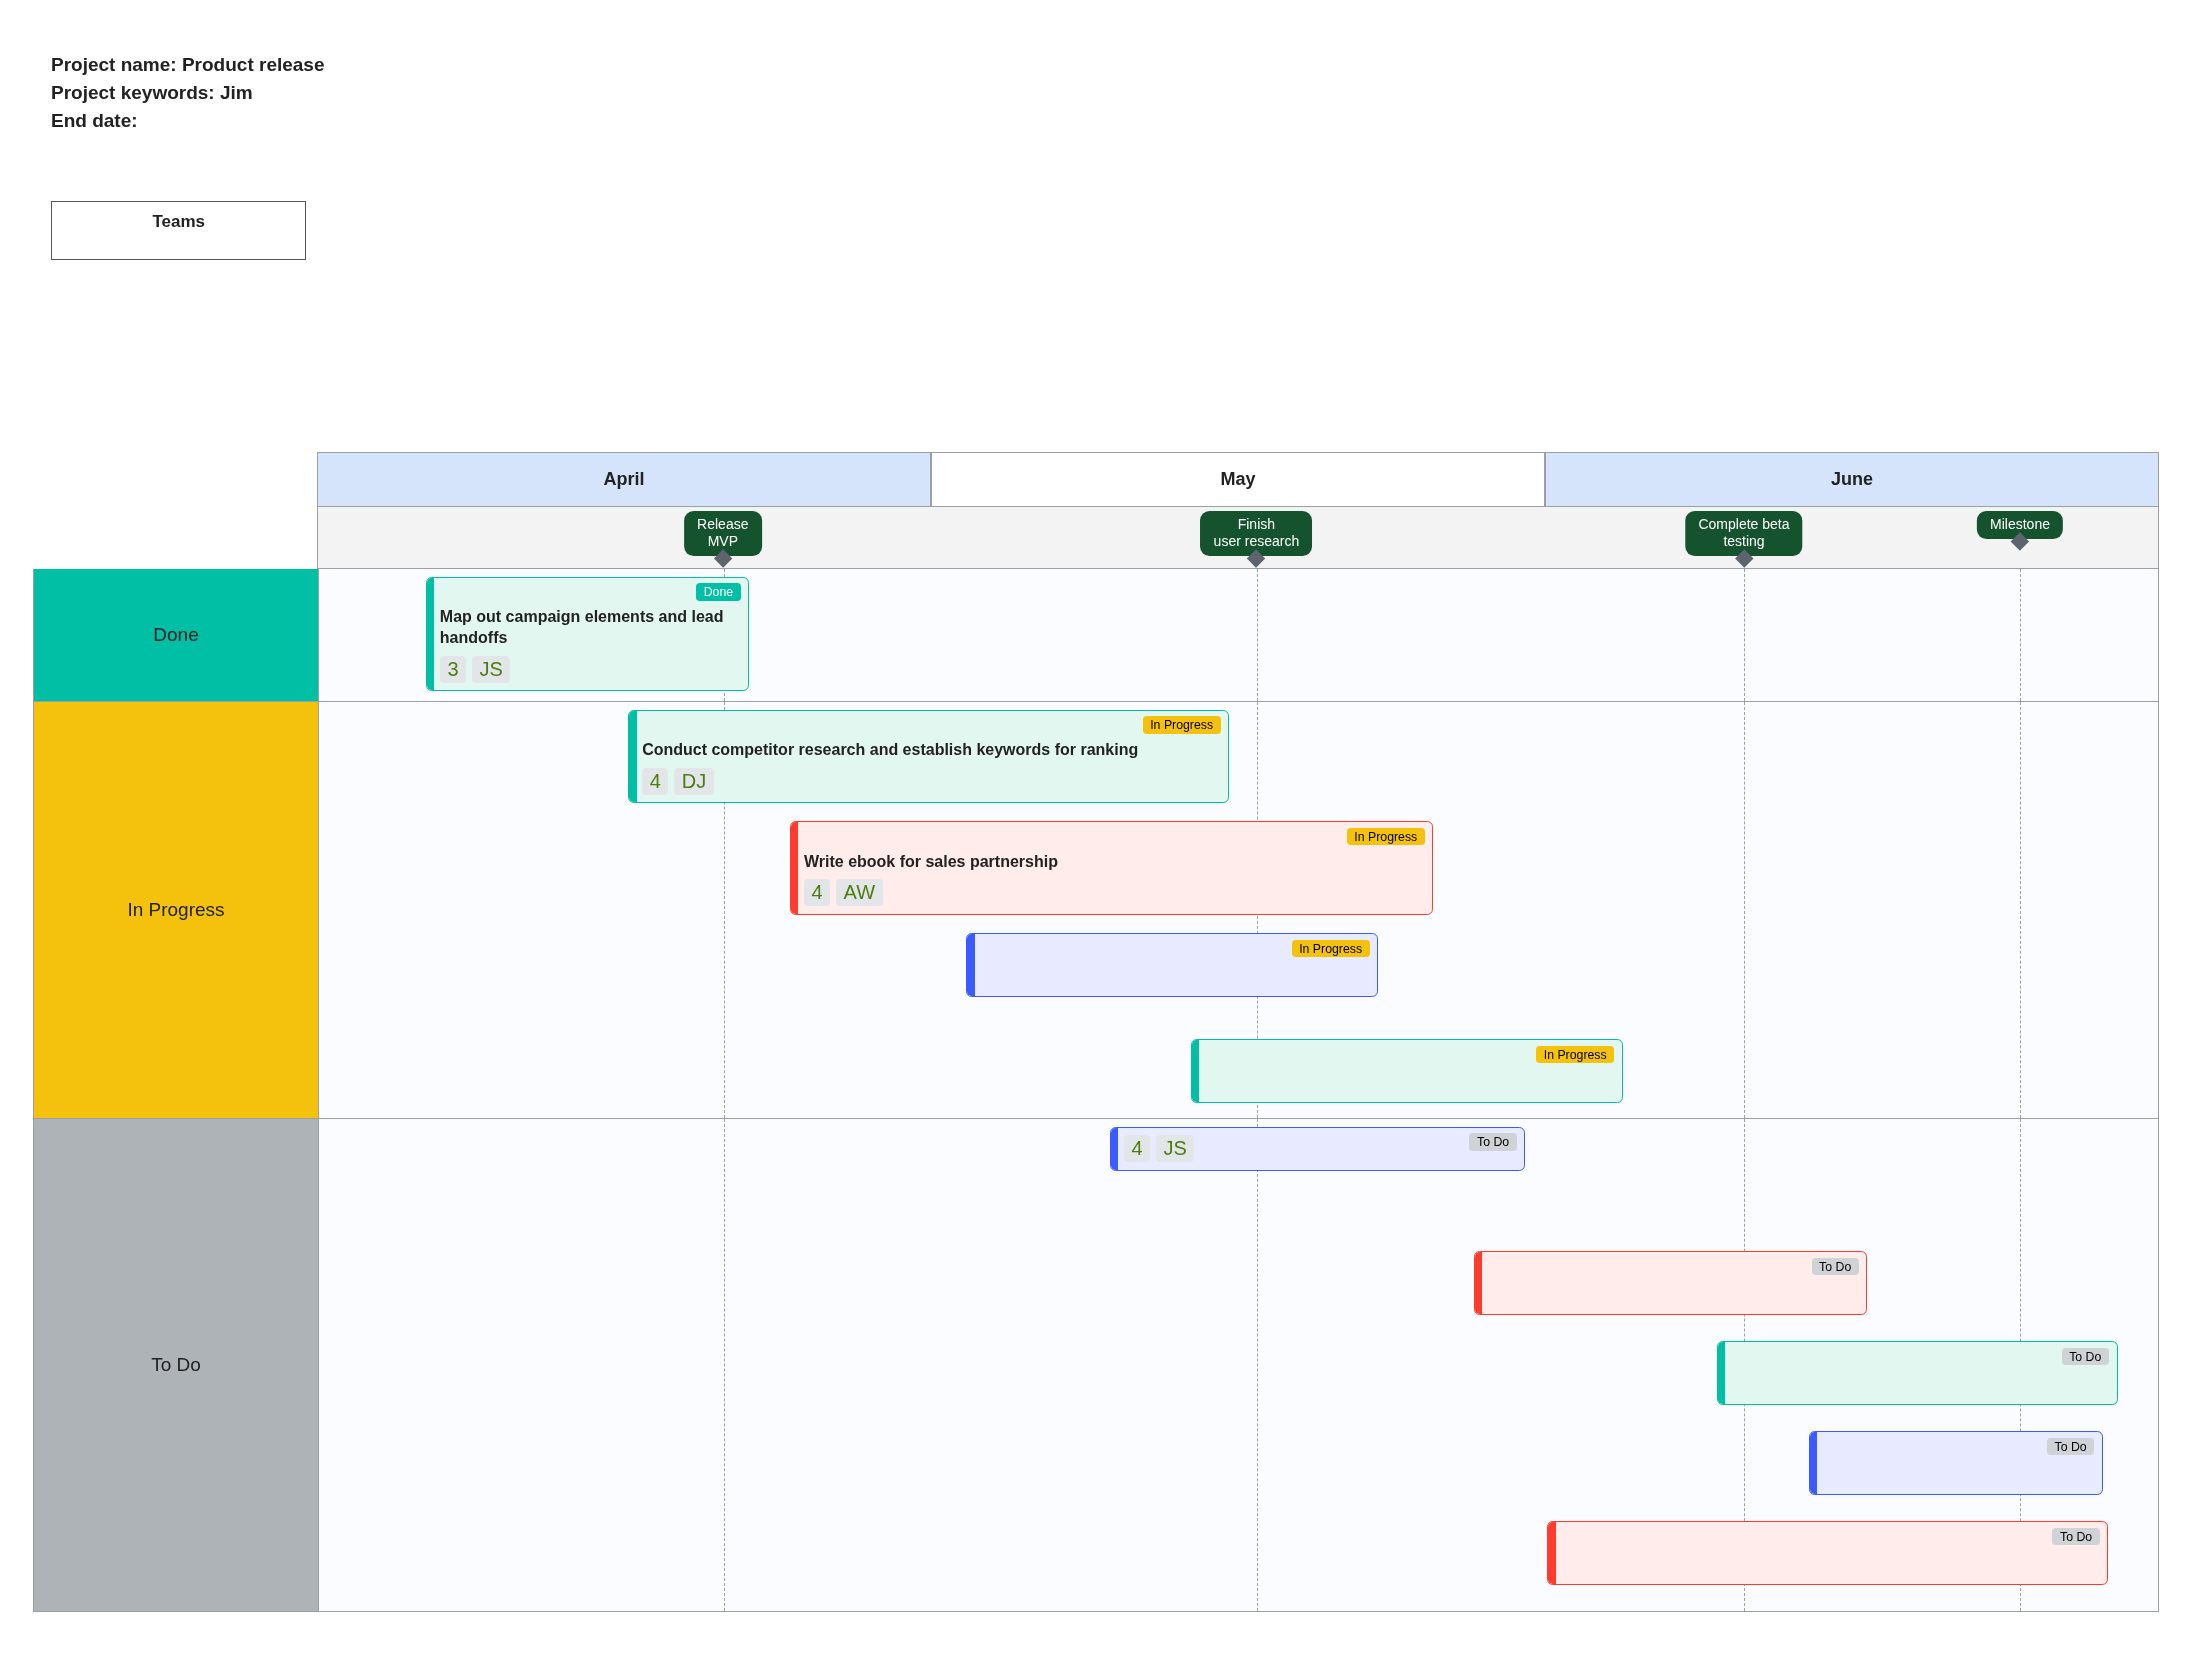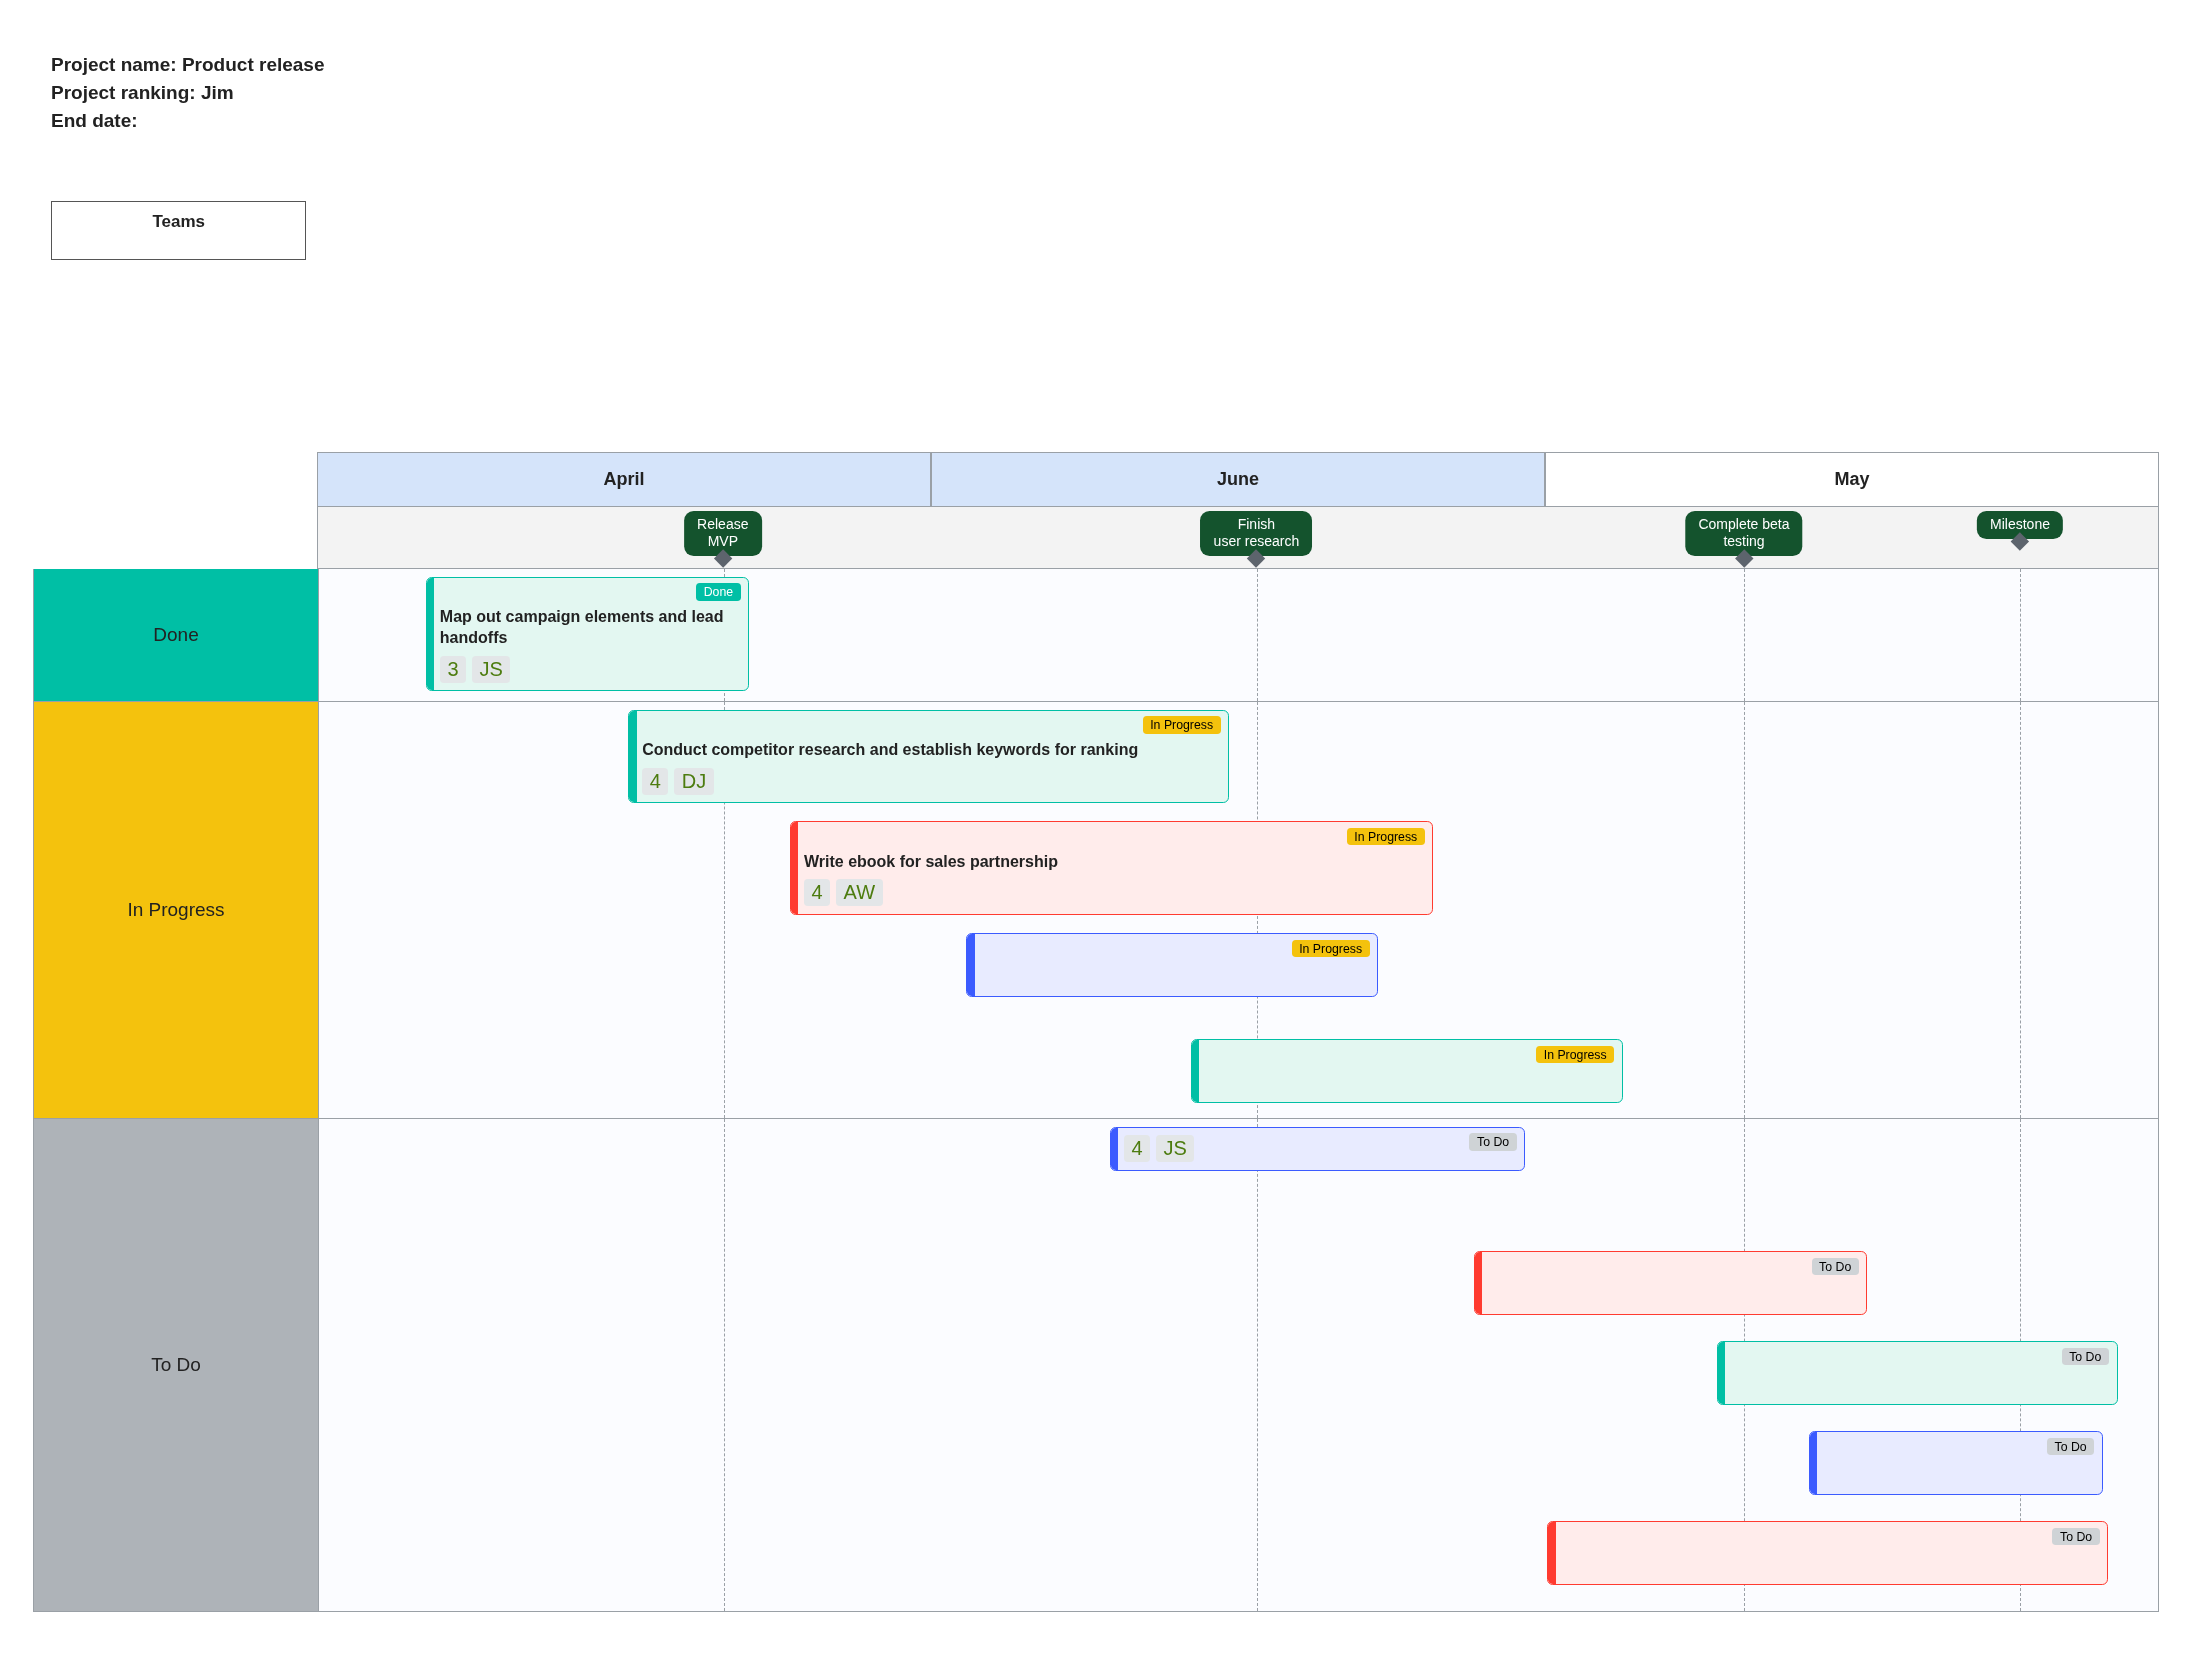--- a/index.html
+++ b/index.html
@@ -61,38 +61,38 @@
 </head>
 <body>
 
 <div class="page">
 
   <div class="info">
     <div>
       <span>Project name: </span><span>Product release</span>
     </div>
     <div>
-      <span>Project ranking: </span><span>Jim</span>
+      <span>Project keywords: </span><span>Jim</span>
     </div>
     <div>
       <span>End date:</span><span></span>
     </div>
   </div>
 
   <div class="legend">
     <div class="title">Teams</div>
   </div>
 
   <div class="gantt">
     <div class="time-header">
       <div class="spacer"></div>
       <div id="months" style="flex:1;display:flex;">
           <div class="month alt">April</div>
+          <div class="month cur">May</div>
           <div class="month alt">June</div>
-          <div class="month cur">May</div>
         </div>
     </div>
     <div class="ms-row">
       <div class="spacer"></div>
       <div class="ms-track" id="ms-track">
           <div class="ms" style="left: 22%;">Release<br>MVP<span class="diamond"></span></div>
           <div class="ms" style="left: 51%;">Finish<br>user research<span class="diamond"></span></div>
           <div class="ms" style="left: 77.5%;">Complete beta<br>testing<span class="diamond"></span></div>
           <div class="ms" style="left: 92.5%;">Milestone<span class="diamond"></span></div>
         </div>

